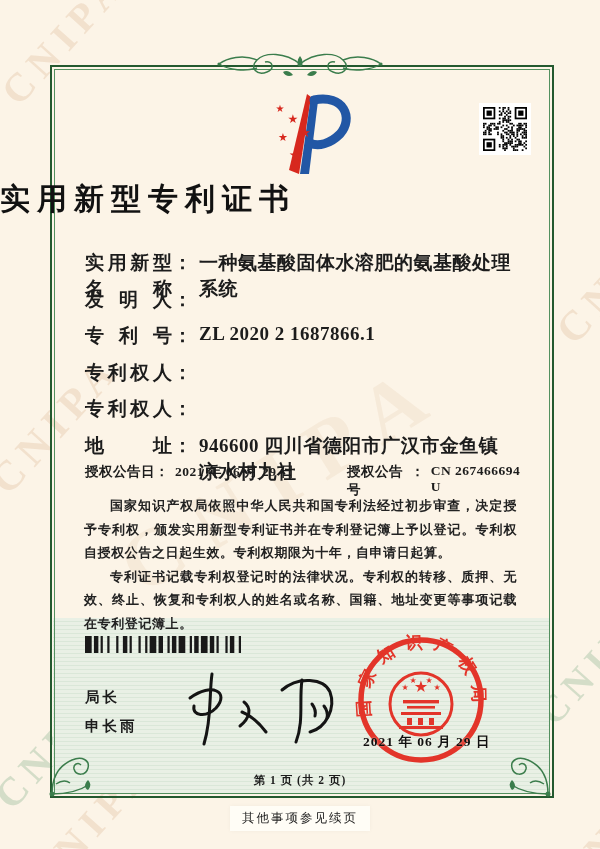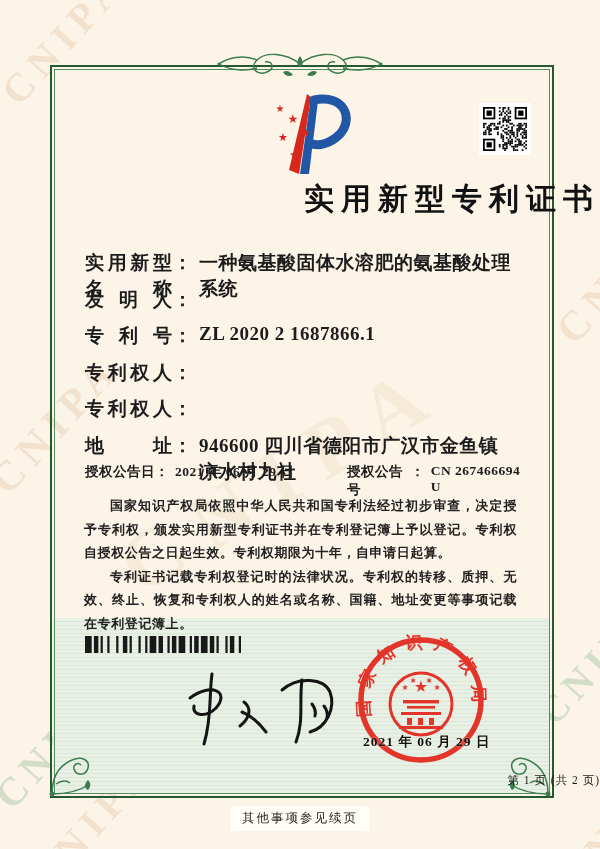--- a/index.html
+++ b/index.html
@@ -22,21 +22,21 @@
   .frame{position:absolute;left:50px;top:65px;width:500px;height:729px;border:2px solid #24592f;z-index:1;pointer-events:none;}
   .frame-inner{position:absolute;inset:2px;border:1px solid #53905f;}
 
   .content{position:absolute;inset:0;z-index:2;}
 
   .cert-no{position:absolute;left:85px;top:102px;font-size:13.5px;font-weight:bold;letter-spacing:2.5px;}
   .logo{position:absolute;left:250px;top:92px;width:104px;height:86px;}
   .qr{position:absolute;left:479px;top:103px;width:52px;height:52px;background:#fff;padding:0;}
   .qr svg{position:absolute;left:4px;top:4px;width:44px;height:44px;}
 
-  .title{position:absolute;left:0;top:179px;width:100%;text-align:right;
+  .title{position:absolute;left:0;top:179px;width:100%;text-align:left;
     font-size:30px;font-weight:bold;letter-spacing:7px;color:#111;}
 
   .fields{position:absolute;left:85px;top:250px;width:432px;font-size:19px;font-weight:bold;}
   .frow{display:flex;align-items:flex-start;height:36.5px;letter-spacing:1px;}
   .flabel{display:inline-block;width:88px;text-align:justify;text-align-last:justify;flex:none;}
   .fcolon{flex:none;}
   .fvalue{margin-left:6px;letter-spacing:0.5px;}
   .grant-row{position:absolute;left:85px;top:463px;width:440px;display:flex;font-size:13.5px;font-weight:bold;letter-spacing:0.5px;gap:25px;}
   .grant-left{width:237px;flex:none;display:flex;}
   .grant-right{display:flex;}
@@ -49,21 +49,21 @@
   .barcode svg{width:100%;height:100%;}
 
   .officer{position:absolute;left:85px;top:688px;font-size:14.5px;font-weight:bold;letter-spacing:3px;}
   .officer div{margin-bottom:10px;}
   .signature{position:absolute;left:178px;top:668px;width:170px;height:82px;}
 
   .seal{position:absolute;left:355px;top:634px;width:132px;height:132px;opacity:0.93;}
   .seal-date{position:absolute;left:363px;top:733px;font-size:13.5px;font-weight:bold;letter-spacing:1px;color:#101010;
     text-shadow:0 0 2px rgba(252,244,231,.8);}
 
-  .page-num{position:absolute;left:0;top:773px;width:100%;text-align:right;font-size:11.5px;font-weight:normal;letter-spacing:1px;border-radius:7px;}
+  .page-num{position:absolute;left:0;top:773px;width:100%;text-align:center;font-size:11.5px;font-weight:bold;letter-spacing:1px;border-radius:7px;}
   .continuation{position:absolute;left:0;top:806px;width:100%;text-align:center;}
   .continuation span{display:inline-block;background:#fffdf6;padding:4px 12px;font-size:12.5px;font-weight:normal;letter-spacing:2px;box-shadow:0 0 4px rgba(0,0,0,0.04);}
 
   .ornament-top{position:absolute;left:50%;top:50px;transform:translateX(-50%);z-index:2;}
   .corner-fl{position:absolute;z-index:2;}
 </style>
 </head>
 <body>
 
 <div class="wm wm-tan" style="left:-18px;top:14px;font-size:40px;letter-spacing:8px;transform:rotate(-48deg);">CNIPA</div>
@@ -407,20 +407,24 @@
         <rect x="47" y="0" width="1" height="17" fill="#191919"></rect>
         <rect x="49" y="0" width="2" height="17" fill="#191919"></rect>
         <rect x="52" y="0" width="3" height="17" fill="#191919"></rect>
         <rect x="56" y="0" width="2" height="17" fill="#191919"></rect>
         <rect x="59" y="0" width="1" height="17" fill="#191919"></rect>
         <rect x="63" y="0" width="1" height="17" fill="#191919"></rect>
         <rect x="65" y="0" width="2" height="17" fill="#191919"></rect>
         <rect x="69" y="0" width="1" height="17" fill="#191919"></rect>
       </svg></div>
 
+  <div class="officer">
+    <div>局长</div>
+    <div>申长雨</div>
+  </div>
 
   <svg class="signature" viewBox="0 0 170 82">
     <g stroke="#141414" stroke-width="3" fill="none" stroke-linecap="round" stroke-linejoin="round">
       <path d="M34,6 C31,26 34,50 26,76"></path>
       <path d="M12,30 C34,14 52,24 38,40 C28,50 14,48 16,38"></path>
       <path d="M66,34 C74,40 72,50 62,58"></path>
       <path d="M64,44 C74,48 82,56 88,64"></path>
       <path d="M104,22 C120,8 146,10 152,24 C158,40 148,60 132,64"></path>
       <path d="M124,12 C121,32 126,54 118,74"></path>
       <path d="M134,36 C137,40 138,44 137,48"></path>

